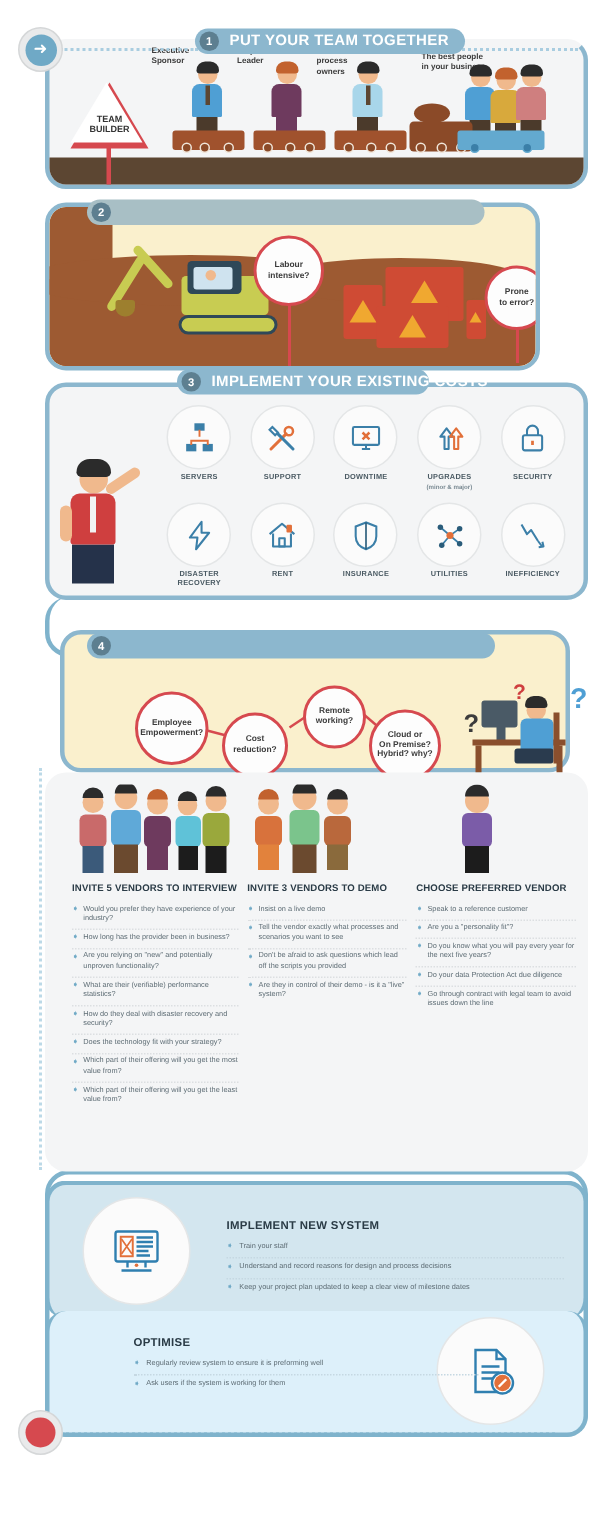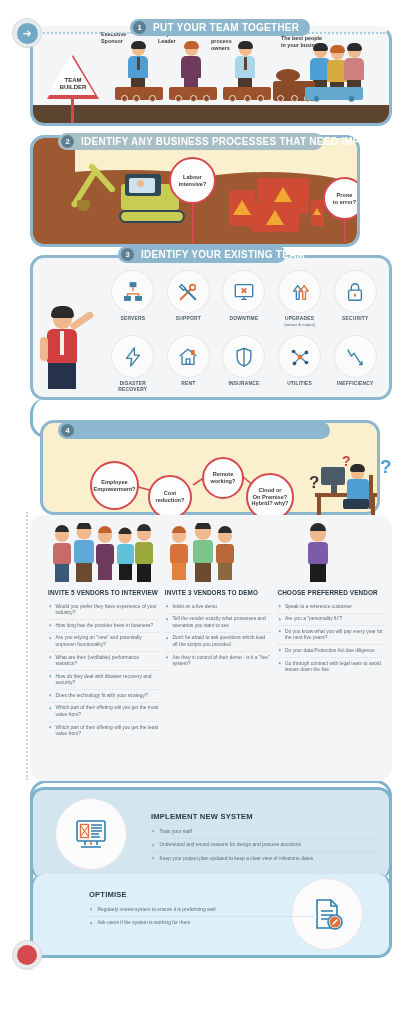--- a/index.html
+++ b/index.html
@@ -391,21 +391,20 @@
     </div>
 
     <div class="bstem" style="left:311px; top:72px; height:32px;"></div>
     <div class="bubble" style="left:290px; top:39px; width:43px; height:43px;">
       <span>Prone<br>to error?</span>
     </div>
   </div>
 
   <div class="banner tan" style="left:58px; top:133px; width:265px;">
     <span class="num">2</span>
-    <span class="btxt">IDENTIFY ANY BUSINESS PROCESSES THAT NEED IMPROVING</span>
   </div>
 
   <div id="sec3">
 
     <div class="pointer-man">
       <div style="width:19px;height:19px;border-radius:50%;background:#f0b98d;position:relative;margin-left:6px;">
         <div style="position:absolute;left:-2px;top:-4px;width:23px;height:12px;border-radius:11px 11px 4px 4px;background:#2b2b2b;"></div>
       </div>
       <div style="width:30px;height:34px;background:#cf3f3f;border-radius:6px 6px 2px 2px;position:relative;">
         <div style="position:absolute;left:50%;margin-left:-2px;top:2px;width:4px;height:24px;background:#f2f2f2;"></div>
@@ -519,21 +518,21 @@
             <path d="M16.5 20.5l3.5-.5-.8-3.4"></path>
           </svg>
         </div>
         <div class="cost-lbl">INEFFICIENCY</div>
       </div>
     </div>
   </div>
 
   <div class="banner" style="left:118px; top:246px; width:168px;">
     <span class="num">3</span>
-    <span class="btxt">IDENTIFY YOUR EXISTING TEAM</span>
+    <span class="btxt">IMPLEMENT YOUR EXISTING COSTS</span>
   </div>
 
   <div class="rail" style="left:30px; top:398px; width:52px; height:40px; border-right:none; border-top:none;"></div>
 
   <div id="sec4">
 
     <svg style="position:absolute;left:0;top:0;width:100%;height:100%;">
       <path d="M95 64 L118 70" stroke="#d6494f" stroke-width="1.6" fill="none"></path>
       <path d="M150 62 L168 50" stroke="#d6494f" stroke-width="1.6" fill="none"></path>
       <path d="M198 52 L212 64" stroke="#d6494f" stroke-width="1.6" fill="none"></path>

